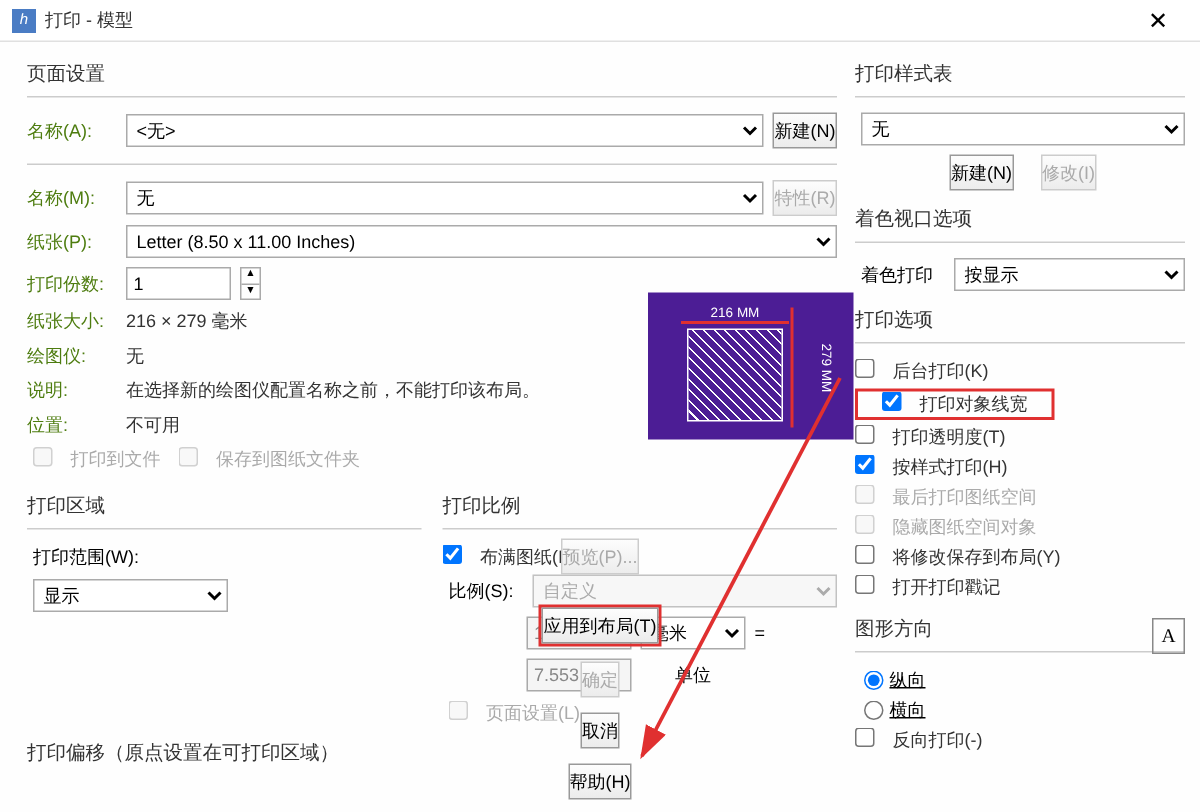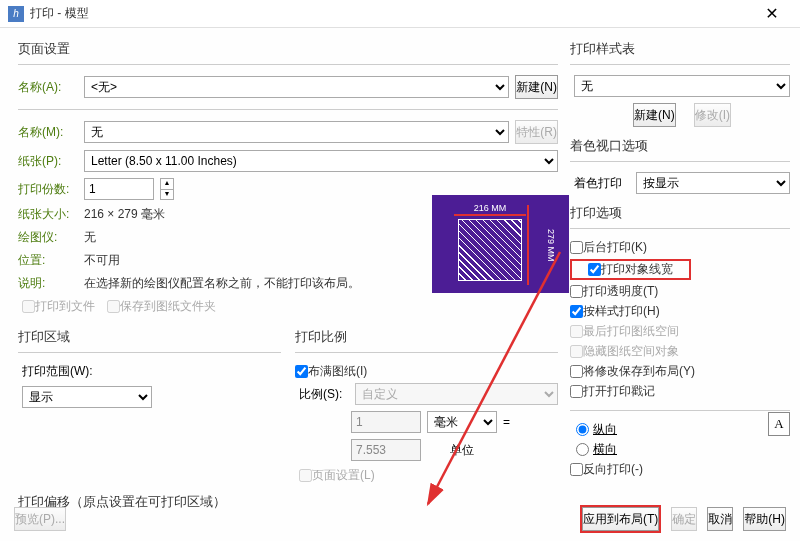--- a/index.html
+++ b/index.html
@@ -13,40 +13,40 @@
 .col-right { width: 220px; }
 .group-title { color: #333; margin-bottom: 6px; font-size: 13px; }
 .divider { border-top: 1px solid #ccc; margin: 4px 0 10px 0; }
 .row { display: flex; align-items: center; margin-bottom: 6px; gap: 6px; }
 .lbl { width: 60px; color: #4d7c0f; white-space: nowrap; }
 select, input[type="text"] { border: 1px solid #aaa; background: #fff; height: 22px; padding: 0 4px; font-size: 12px; }
 select { padding: 0 2px; }
 input[type="text"]:disabled, select:disabled { background: #f5f5f5; color: #888; }
 .btn { border: 1px solid #999; background: linear-gradient(#fdfdfd,#ececec); height: 24px; padding: 0 0; cursor: pointer; white-space: nowrap; }
 .btn:disabled { color: #aaa; border-color: #ccc; }
-.checkbox-row { display: flex; align-items: center; gap: 0; margin-bottom: 3px; }
+.checkbox-row { display: flex; align-items: flex-start; gap: 12px; margin-bottom: 3px; }
 .checkbox-row input { margin: 0; width: 13px; height: 13px; }
 .checkbox-row label { color: #333; }
 .checkbox-row.disabled label { color: #aaa; }
 .static { color: #333; }
 .preview-pane { position: absolute; left: 432px; top: 195px; width: 137px; height: 98px; background: #4c1d95; }
 .preview-sheet { position: absolute; left: 22px; top: 10px; width: 72px; height: 80px; }
 .dim-top { position: absolute; top: -2px; left: 0; width: 72px; color: #fff; font-size: 9px; text-align: center; }
 .dim-right { position: absolute; right: -30px; top: 0; color: #fff; font-size: 9px; writing-mode: vertical-rl; height: 80px; text-align: center; }
 .redline-top { position: absolute; top: 9px; left: 0; width: 72px; height: 2px; background: #e03030; }
 .redline-right { position: absolute; top: 0; right: -3px; width: 2px; height: 80px; background: #e03030; }
 .hatch { position: absolute; left: 4px; top: 14px; width: 64px; height: 62px; border: 1px solid #fff; background: repeating-linear-gradient(45deg, transparent 0 4px, #fff 4px 5px); }
 .section { margin-bottom: 10px; }
 .two-col { display: flex; gap: 14px; }
 .scale-input { width: 70px; }
 .unit-input { width: 70px; }
 .red-box { border: 2px solid #e03030; padding: 0 16px; display: inline-flex; align-items: center; }
 .red-box-btn { border: 2px solid #e03030; display: inline-block; }
 .arrow-svg { position: absolute; left: 390px; top: 232px; width: 190px; height: 290px; pointer-events: none; }
-.footer { position: absolute; left: 0; bottom: 8px; width: 100%; display: flex; gap: 10px; padding: 0 14px; align-items: center; }
+.footer { position: absolute; left: 0; bottom: 8px; width: 100%; display: flex; gap: 10px; padding: 0 14px; align-items: center; flex-direction: column; }
 .footer .spacer { flex: 1; }
 .radio-row { display: flex; align-items: center; gap: 4px; margin-bottom: 3px; text-decoration: underline; }
 .radio-row input { margin: 0 0 0 6px; }
 .a-icon { border: 1px solid #888; width: 22px; height: 24px; display: inline-flex; align-items: center; justify-content: center; font-family: serif; font-size: 13px; position: absolute; right: 0; top: 2px; }
 .subrow { display:flex; align-items:center; gap:6px; margin-bottom:6px; margin-left: 4px; }
 </style>
 </head>
 <body>
 
 <div class="titlebar">
@@ -89,26 +89,26 @@
       </div>
       <div class="row">
           <div class="lbl">纸张大小:</div>
           <div class="static">216 × 279  毫米</div>
         </div>
       <div class="row">
           <div class="lbl">绘图仪:</div>
           <div class="static">无</div>
         </div>
       <div class="row">
+          <div class="lbl">说明:</div>
+          <div class="static" style="flex:1">在选择新的绘图仪配置名称之前，不能打印该布局。</div>
+        </div>
+      <div class="row">
           <div class="lbl">位置:</div>
           <div class="static">不可用</div>
-        </div>
-      <div class="row">
-          <div class="lbl">说明:</div>
-          <div class="static" style="flex:1">在选择新的绘图仪配置名称之前，不能打印该布局。</div>
         </div>
       <div class="row" style="gap:12px;margin-left:4px">
         <div class="checkbox-row disabled">
             <input type="checkbox" disabled="" style="">
             <label>打印到文件</label>
           </div>
         <div class="checkbox-row disabled">
             <input type="checkbox" disabled="" style="">
             <label>保存到图纸文件夹</label>
           </div>
@@ -215,20 +215,21 @@
           <input type="checkbox" style="">
           <label>将修改保存到布局(Y)</label>
         </div>
       <div class="checkbox-row">
           <input type="checkbox" style="">
           <label>打开打印戳记</label>
         </div>
     </div>
 
     <div class="section" style="position:relative">
+      <div class="group-title">图形方向</div>
       <div class="divider"></div>
       <div class="radio-row">
           <input type="radio" name="orient" checked="" style="">
           <label>纵向</label>
         </div>
       <div class="radio-row">
           <input type="radio" name="orient" style="">
           <label>横向</label>
         </div>
       <div class="checkbox-row">

